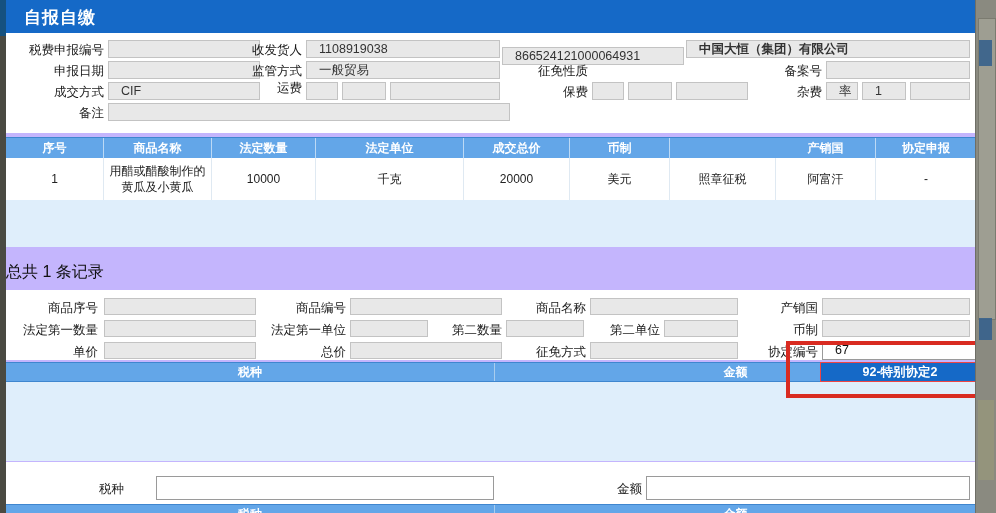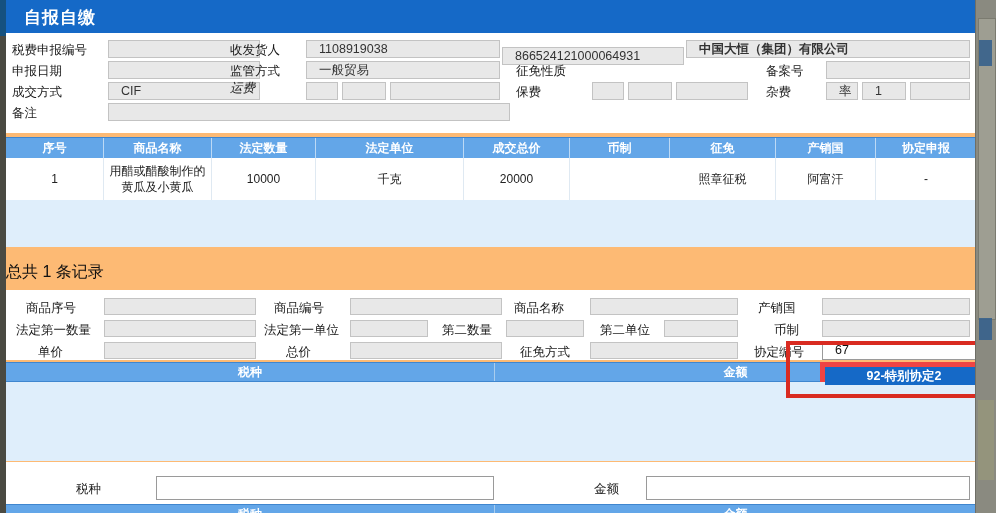--- a/index.html
+++ b/index.html
@@ -10,21 +10,21 @@
   body {
     font-family: "Liberation Sans", "DejaVu Sans", sans-serif;
     font-size: 12px;
     color: #000;
   }
   #app {
     position: relative;
     width: 996px;
     height: 513px;
     overflow: hidden;
-    background: #fdba74;
+    background: #c4b5fd;
   }
 
   
   .left-edge {
     position: absolute;
     left: 0; top: 0;
     width: 6px; height: 513px;
     background: #4a4a42;
     z-index: 40;
   }
@@ -89,21 +89,21 @@
     font-size: 17px;
     font-weight: bold;
     letter-spacing: 1px;
   }
 
   
   .lbl {
     position: absolute;
     font-size: 12.5px;
     color: #1a1a1a;
-    text-align: left;
+    text-align: right;
     line-height: 18px;
     white-space: nowrap;
   }
   .fld {
     position: absolute;
     background: #e8e8e8;
     border: 1px solid #c3c3c3;
     box-sizing: border-box;
     line-height: 17px;
     padding-left: 12px;
@@ -247,21 +247,21 @@
   .bottom-bar .divider {
     position: absolute; top: 0; width: 1px; height: 9px; background:#a9cdee;
   }
 
   
   .ac-drop {
     position: absolute;
     left: 820px; top: 362px;
     width: 160px; height: 20px;
     background: #ffffff;
-    border: 5px solid #ef4444;
+    border: 1px solid #ef4444;
     box-sizing: border-box;
     z-index: 20;
   }
   .ac-item {
     position: absolute;
     left: 0; top: 0;
     width: 158px; height: 18px;
     line-height: 18px;
     background: #1569c7;
     color: #ffffff;
@@ -311,21 +311,21 @@
     <div class="fld" style="left:300px; top:28px; width:194px; height:18px;">一般贸易</div>
 
     <div class="lbl" style="left:510px; top:29px; width:72px;">征免性质</div>
 
     <div class="lbl" style="left:760px; top:29px; width:56px;">备案号</div>
     <div class="fld" style="left:820px; top:28px; width:144px; height:18px;"></div>
 
     <div class="lbl" style="left:6px; top:50px; width:92px;">成交方式</div>
     <div class="fld" style="left:102px; top:49px; width:152px; height:18px;">CIF</div>
 
-    <div class="lbl" style="left:224px; top:46px; width:72px;font-style:italic;">运费</div>
+    <div class="lbl" style="left:224px; top:46px; width:72px;">运费</div>
     <div class="fld" style="left:300px; top:49px; width:32px; height:18px;"></div>
     <div class="fld" style="left:336px; top:49px; width:44px; height:18px;"></div>
     <div class="fld" style="left:384px; top:49px; width:110px; height:18px;"></div>
 
     <div class="lbl" style="left:510px; top:50px; width:72px;">保费</div>
     <div class="fld" style="left:586px; top:49px; width:32px; height:18px;"></div>
     <div class="fld" style="left:622px; top:49px; width:44px; height:18px;"></div>
     <div class="fld" style="left:670px; top:49px; width:72px; height:18px;"></div>
 
     <div class="lbl" style="left:760px; top:50px; width:56px;">杂费</div>
@@ -338,34 +338,34 @@
   </div>
 
   <div class="goods-table">
     <div class="gt-head">
       <div class="cell" style="left:0px;   width:98px;">序号</div>
       <div class="cell" style="left:98px;  width:108px;">商品名称</div>
       <div class="cell" style="left:206px; width:104px;">法定数量</div>
       <div class="cell" style="left:310px; width:148px;">法定单位</div>
       <div class="cell" style="left:458px; width:106px;">成交总价</div>
       <div class="cell" style="left:564px; width:100px;">币制</div>
-      <div class="cell" style="left:664px; width:106px;">征免</div>
       <div class="cell" style="left:770px; width:100px;">产销国</div>
       <div class="cell" style="left:870px; width:100px; border-right:none;">协定申报</div>
     </div>
 
     <div class="gt-row">
       <div class="cell" style="left:0px;   width:98px;">1</div>
       <div class="cell" style="left:98px; width:108px; flex-direction:column;">
         <span>用醋或醋酸制作的</span>
         <span>黄瓜及小黄瓜</span>
       </div>
       <div class="cell" style="left:206px; width:104px;">10000</div>
       <div class="cell" style="left:310px; width:148px;">千克</div>
       <div class="cell" style="left:458px; width:106px;">20000</div>
+      <div class="cell" style="left:564px; width:100px;">美元</div>
       <div class="cell" style="left:664px; width:106px;">照章征税</div>
       <div class="cell" style="left:770px; width:100px;">阿富汗</div>
       <div class="cell" style="left:870px; width:100px; border-right:none;">-</div>
     </div>
 
     <div class="gt-blank"></div>
   </div>
 
   <div class="reccount">总共 1 条记录</div>
 

